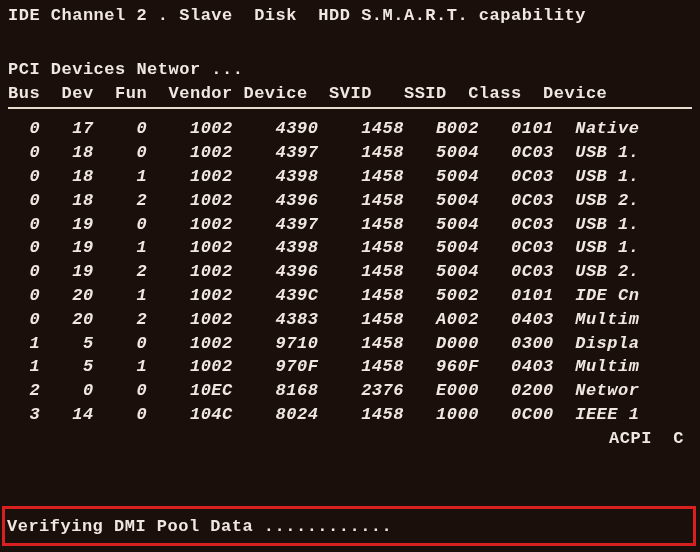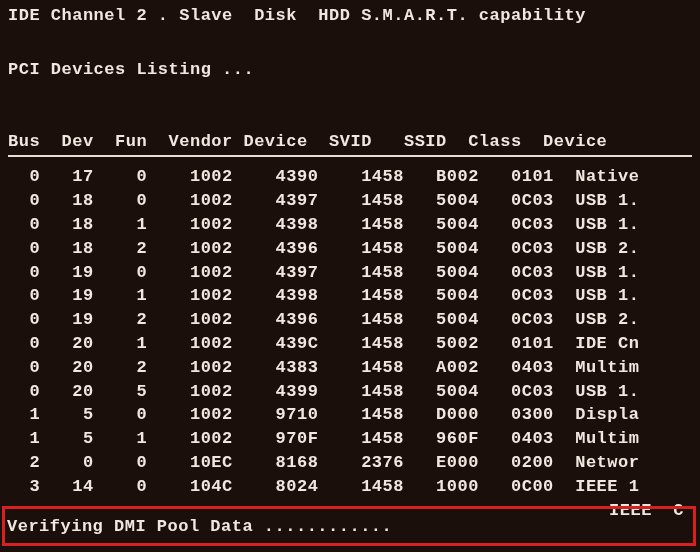--- a/index.html
+++ b/index.html
@@ -12,61 +12,60 @@
       font-family: 'Courier New', monospace;
       font-size: 17px;
       font-weight: bold;
       line-height: 1.4;
       padding: 4px 8px;
       letter-spacing: 0.5px;
       position: relative;
     }
     .header-line { white-space: pre; margin-bottom: 30px; }
     .listing-title { white-space: pre; }
-    .table-header { white-space: pre; margin-top: 48px; }
+    .table-header { white-space: pre; }
     .underline { border-top: 2px solid #e8dcd0; margin: 2px 0 8px 0; }
-    .row { white-space: pre; }
+    .row { white-space: pre; font-style: italic; }
     .table-body { margin-top: 2px; }
     .acpi-tail { text-align: right; padding-right: 8px; white-space: pre; }
     .error-box {
       border: 3px solid #d82020;
       margin-top: 9px;
       padding: 6px 14px 4px 2px;
       position: absolute;
       left: 2px;
       right: 4px;
       bottom: 6px;
     }
     .status-line { white-space: pre; }
     .error-line { white-space: pre; }
   </style>
 </head>
 <body>
 
 <div class="header-line">IDE Channel 2 . Slave  Disk  HDD S.M.A.R.T. capability</div>
 
-<div class="listing-title">PCI Devices Listing ...</div>
+<div class="listing-title">PCI Devices Networ ...</div>
 
 <div class="table-header" id="header-row">Bus  Dev  Fun  Vendor Device  SVID   SSID  Class  Device</div>
 <div class="underline"></div>
 
 <div class="table-body" id="table-body">
     <div class="row">  0   17    0    1002    4390    1458   B002   0101  Native</div>
     <div class="row">  0   18    0    1002    4397    1458   5004   0C03  USB 1.</div>
     <div class="row">  0   18    1    1002    4398    1458   5004   0C03  USB 1.</div>
     <div class="row">  0   18    2    1002    4396    1458   5004   0C03  USB 2.</div>
     <div class="row">  0   19    0    1002    4397    1458   5004   0C03  USB 1.</div>
     <div class="row">  0   19    1    1002    4398    1458   5004   0C03  USB 1.</div>
     <div class="row">  0   19    2    1002    4396    1458   5004   0C03  USB 2.</div>
     <div class="row">  0   20    1    1002    439C    1458   5002   0101  IDE Cn</div>
     <div class="row">  0   20    2    1002    4383    1458   A002   0403  Multim</div>
-    <div class="row">  0   20    5    1002    4399    1458   5004   0C03  USB 1.</div>
     <div class="row">  1    5    0    1002    9710    1458   D000   0300  Displa</div>
     <div class="row">  1    5    1    1002    970F    1458   960F   0403  Multim</div>
     <div class="row">  2    0    0    10EC    8168    2376   E000   0200  Networ</div>
     <div class="row">  3   14    0    104C    8024    1458   1000   0C00  IEEE 1</div>
   </div>
 
-<div class="acpi-tail">IEEE  C</div>
+<div class="acpi-tail">ACPI  C</div>
 
 <div class="error-box">
   <div class="status-line">Verifying DMI Pool Data ............</div>
 </div>
 
 </body></html>

